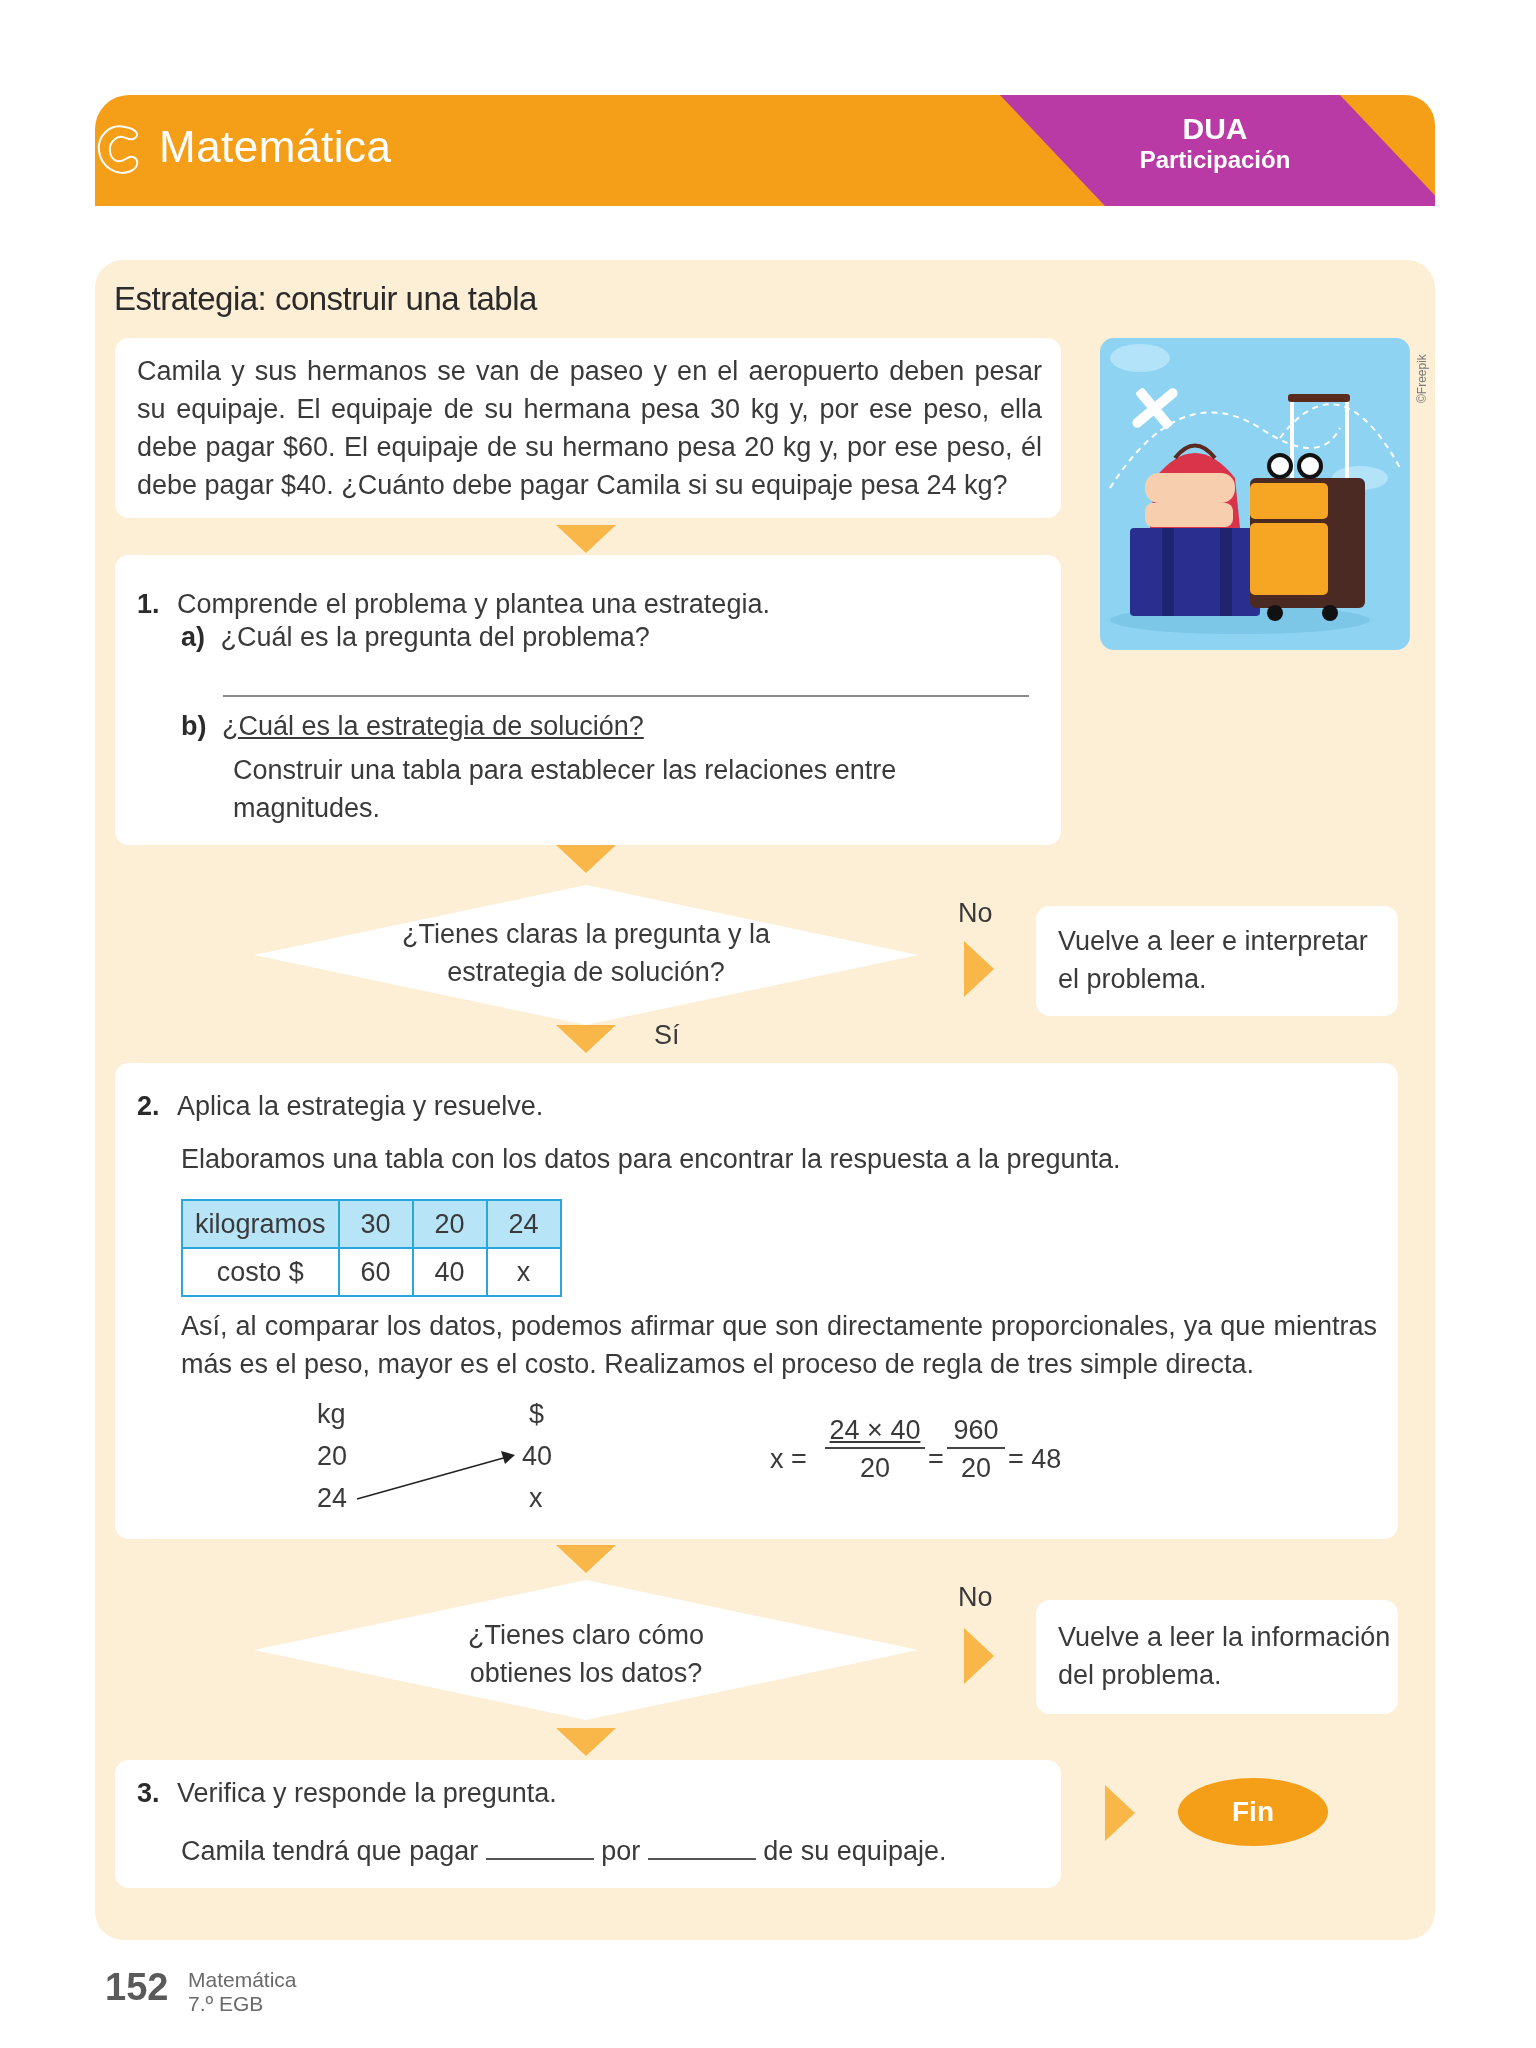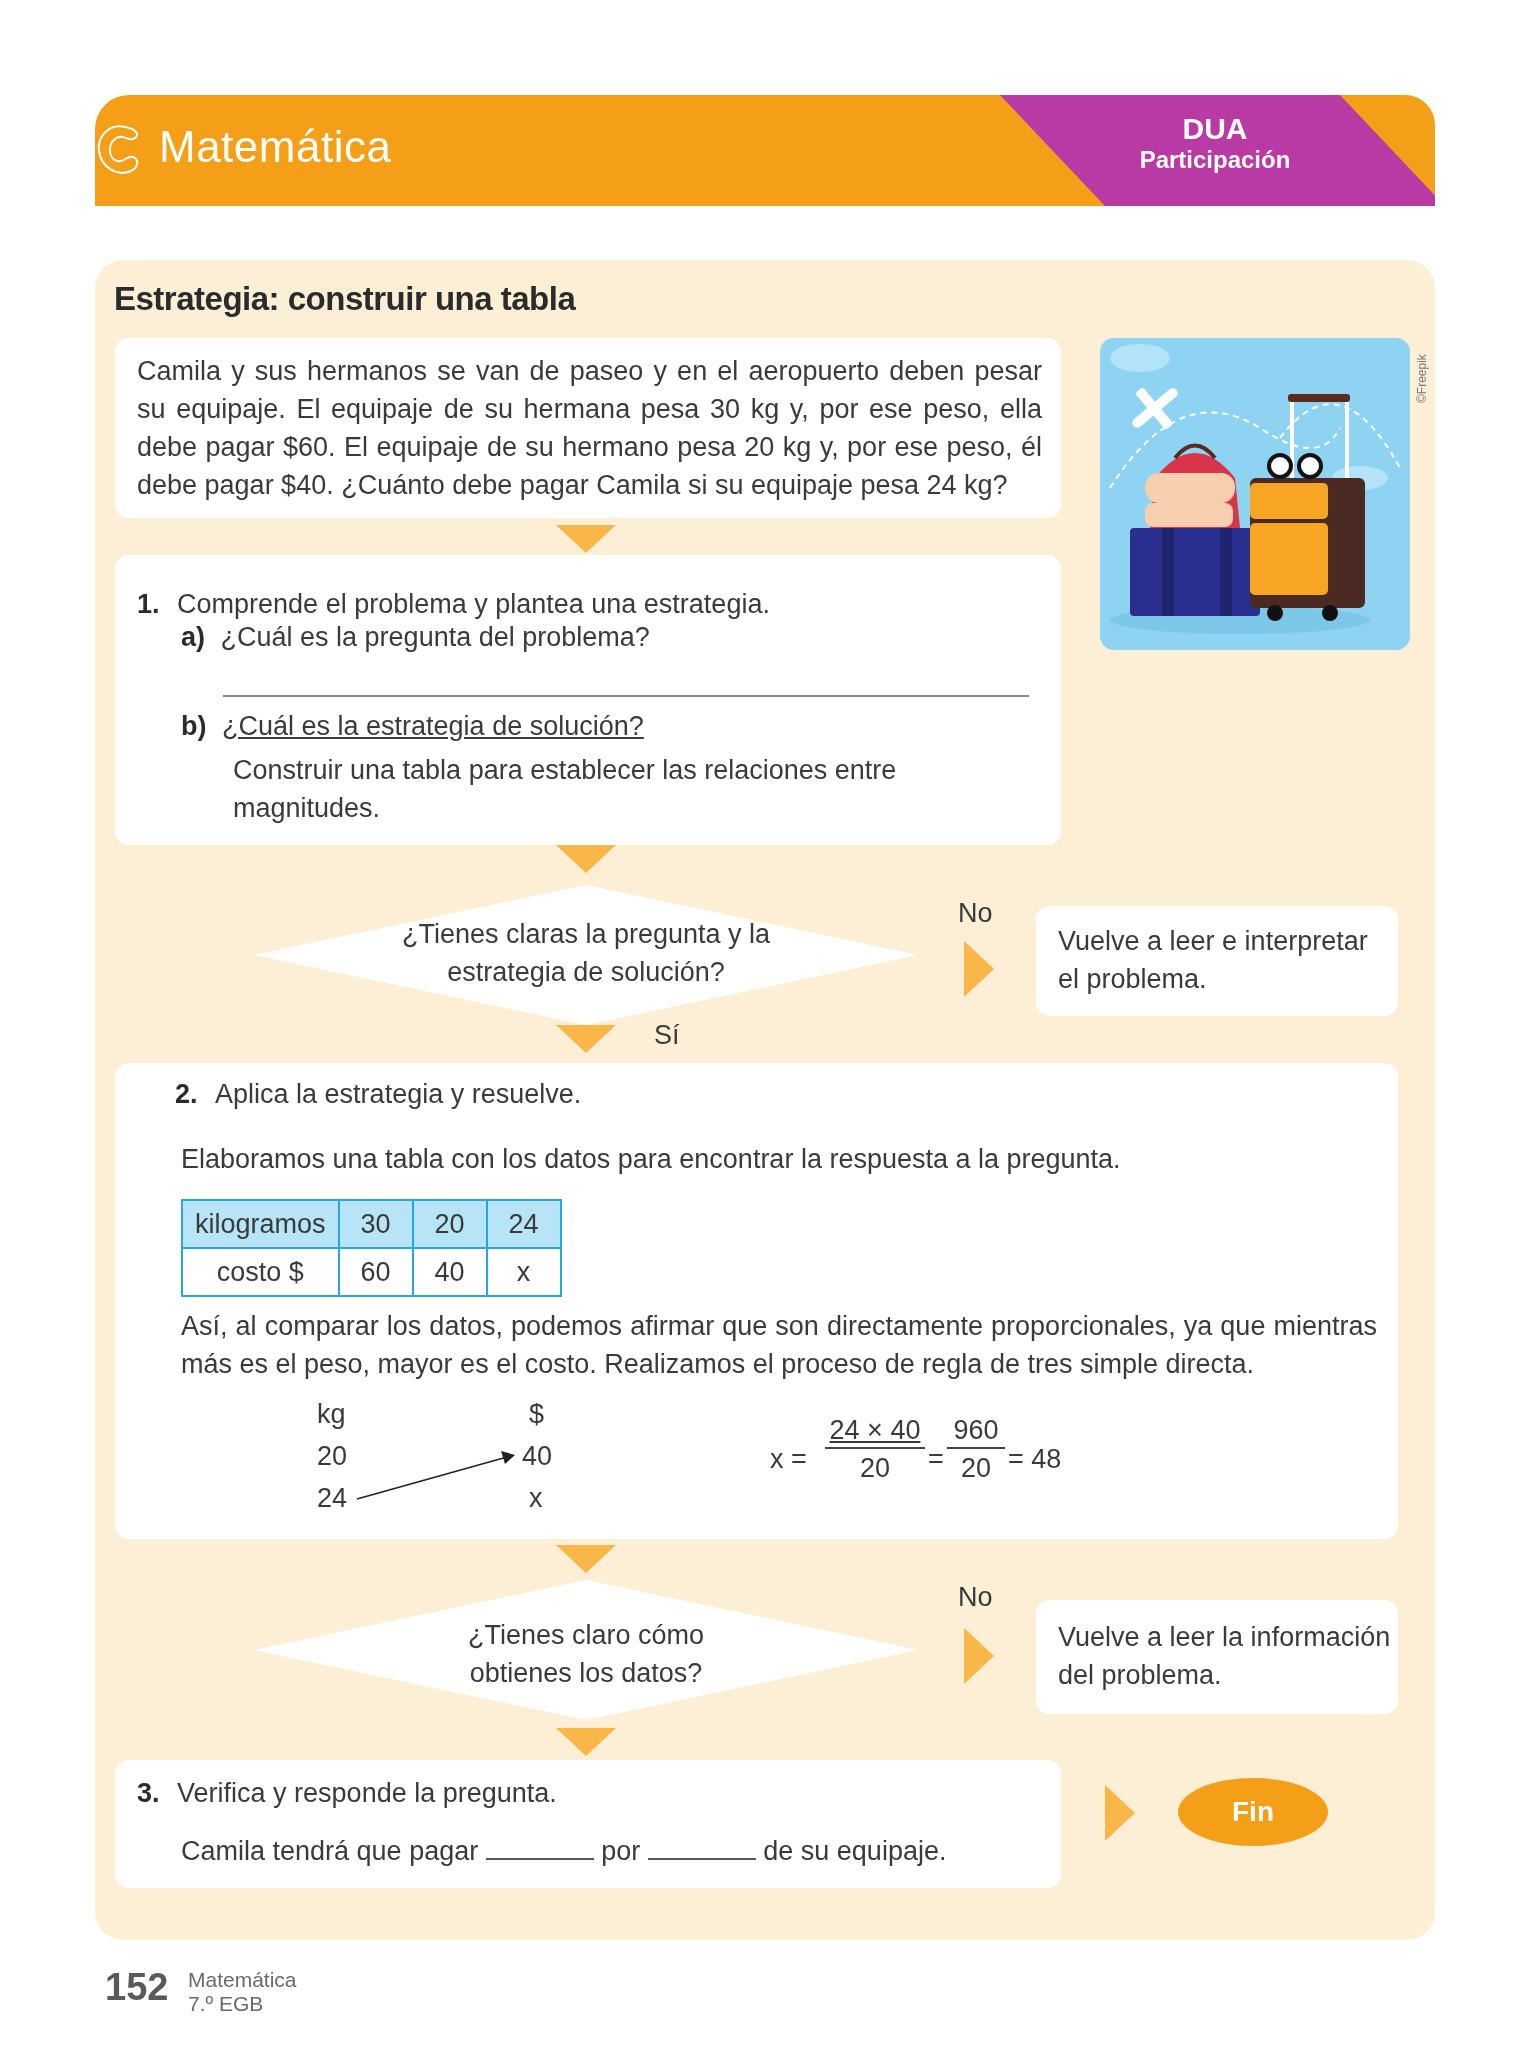--- a/index.html
+++ b/index.html
@@ -29,21 +29,21 @@
   }
   #header .dua-text .t1 { font-size: 30px; line-height: 32px; display: block; }
   #header .dua-text .t2 { font-size: 24px; line-height: 30px; display: block; }
 
   
   #panel {
     left: 95px; top: 260px; width: 1340px; height: 1680px;
     background: #fdeed6; border-radius: 28px;
   }
   .section-title {
-    left: 114px; top: 280px; font-size: 33px; font-weight: bold; color: #2b2b2b;
+    left: 114px; top: 280px; font-size: 33px; font-weight: normal; color: #2b2b2b;
     letter-spacing: -0.5px;
   }
   .card { background: #fff; border-radius: 14px; }
   .body-text { font-size: 27px; line-height: 38px; color: #3a3a3a; }
 
   .down-arrow {
     width: 0; height: 0;
     border-left: 30px solid transparent; border-right: 30px solid transparent;
     border-top: 28px solid #f9b74a;
   }
@@ -165,21 +165,21 @@
 </div>
 <div class="abs label-small" style="left:958px; top:898px;">No</div>
 <div class="abs right-arrow" style="left:964px; top:941px;"></div>
 <div class="abs card" style="left:1036px; top:906px; width:362px; height:110px;">
   <div class="body-text abs" style="left:22px; top:16px; width:330px;">Vuelve a leer e interpretar el problema.</div>
 </div>
 <div class="abs down-arrow" style="left:556px; top:1025px;"></div>
 <div class="abs label-small" style="left:654px; top:1020px;">Sí</div>
 
 <div class="abs card" style="left:115px; top:1063px; width:1283px; height:476px;">
-  <div class="body-text abs" style="left:22px; top:12px;margin-left:38px;">
+  <div class="body-text abs" style="left:22px; top:24px;">
     <span class="num">2.</span>
     <span style="margin-left:10px;">Aplica la estrategia y resuelve.</span>
   </div>
   <div class="body-text abs" style="left:66px; top:77px;">Elaboramos una tabla con los datos para encontrar la respuesta a la pregunta.</div>
   <table class="data abs" style="left:66px; top:136px;">
     <tbody>
         <tr class="head">
       <td style="width:118px;">kilogramos</td>
       <td style="width:48px;">30</td>
       <td style="width:48px;">20</td>

